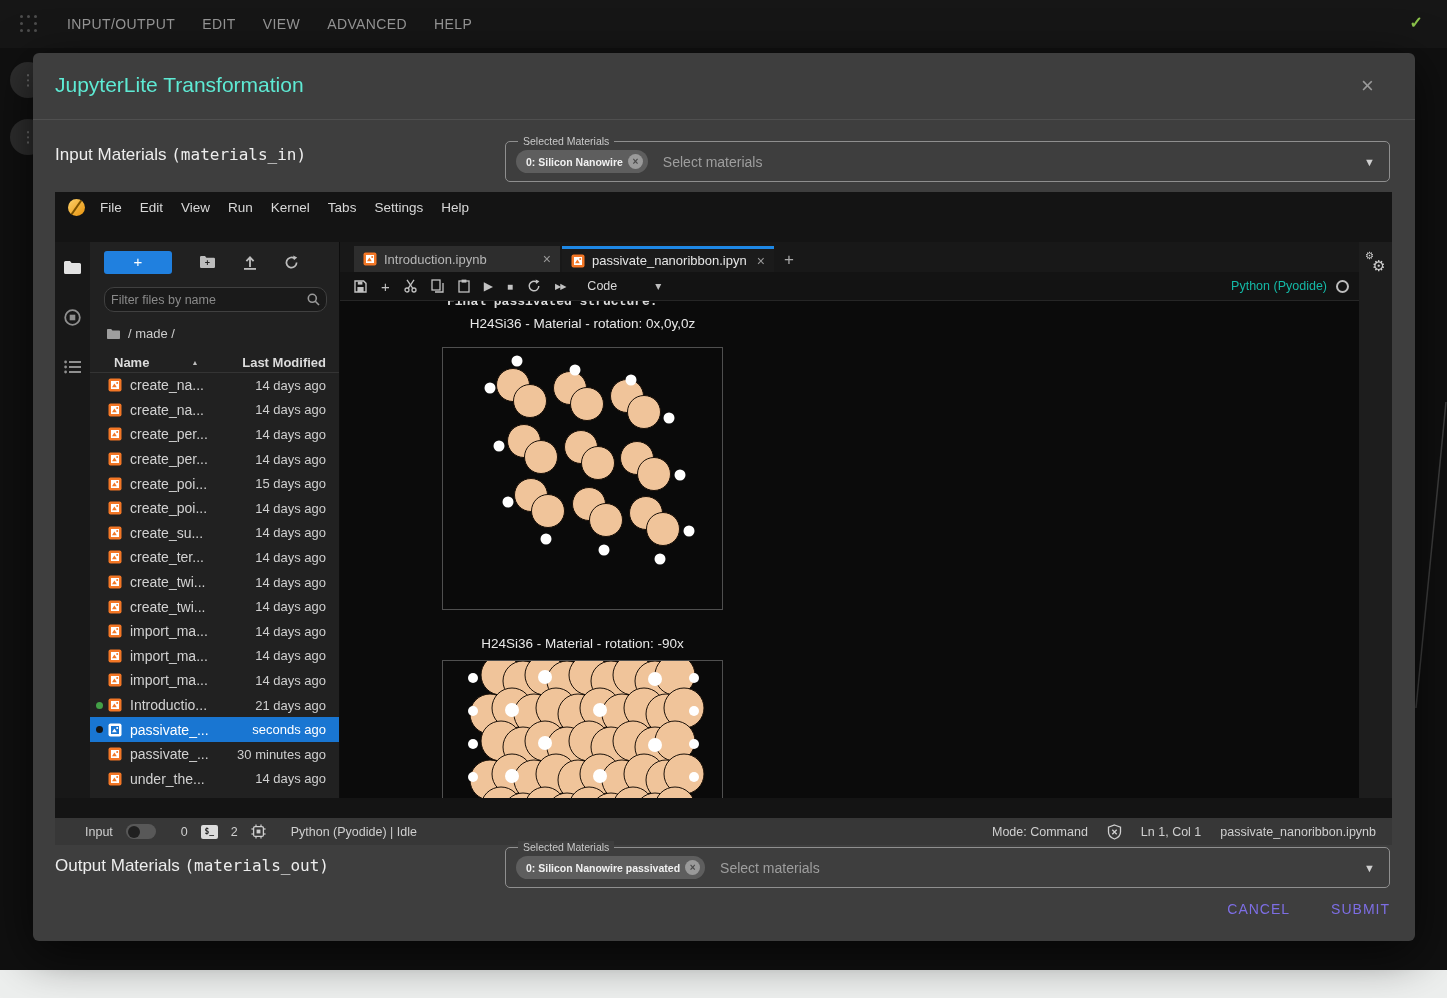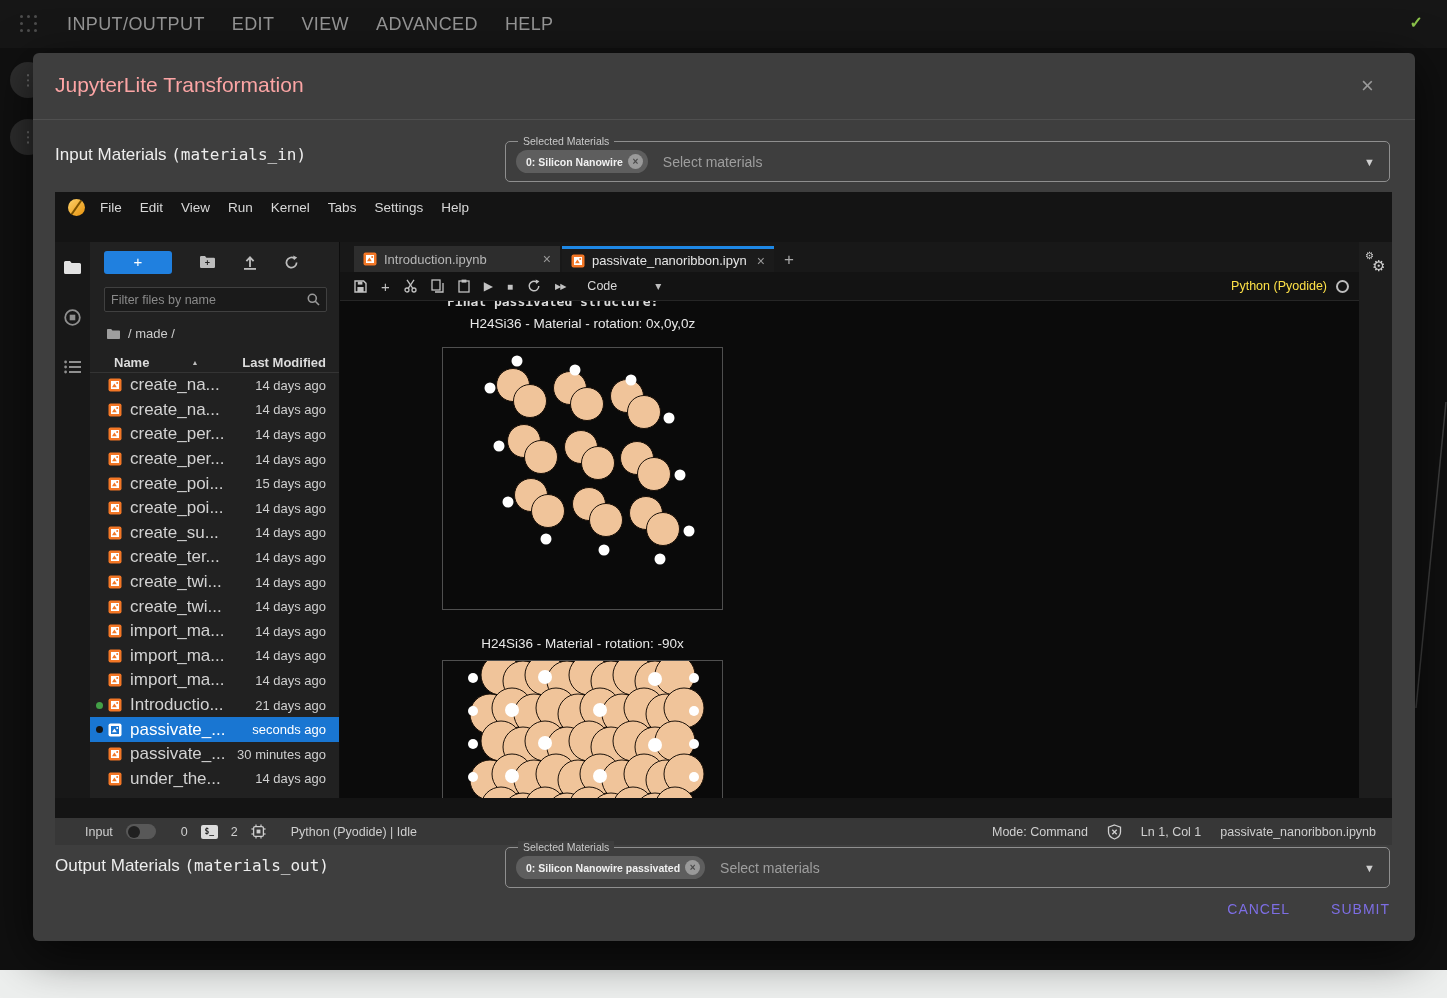--- a/index.html
+++ b/index.html
@@ -6,32 +6,32 @@
   html,body { width:1447px; height:998px; overflow:hidden; background:#101010;
               font-family:"Liberation Sans", sans-serif; }
   .mono { font-family:"DejaVu Sans Mono", monospace; }
 
   
   .topbar { position:absolute; left:0; top:0; width:1447px; height:48px; background:#161616;
             display:flex; align-items:center; z-index:1; }
   .app-logo { width:18px; height:18px; margin-left:20px; position:relative; }
   .app-logo i { position:absolute; width:3px; height:3px; border-radius:50%; background:#4d4d4d; }
   .topbar-menus { display:flex; gap:27px; margin-left:29px; }
-  .topbar-menus span { color:#969696; font-size:18px; letter-spacing:.4px; cursor:default; }
+  .topbar-menus span { color:#969696; font-size:14px; letter-spacing:.4px; cursor:default; }
   .top-check { position:absolute; right:24px; top:13px; color:#8bc34a; font-size:16px; font-weight:bold; }
   .kebab-btn { position:absolute; width:36px; height:36px; border-radius:50%; background:#2e2e2e;
                color:#787878; z-index:2; display:flex; align-items:center; justify-content:center; font-size:15px; }
   .bg-diagonal { position:absolute; z-index:1; }
   .page-footer { position:absolute; left:0; top:970px; width:1447px; height:28px; background:#edefee; z-index:1; }
 
   
   .modal { position:absolute; left:33px; top:53px; width:1382px; height:888px; background:#3e3e3e;
            border-radius:6px; z-index:10; box-shadow:0 12px 48px rgba(0,0,0,.65); }
   .modal-header { position:absolute; left:0; top:0; width:100%; height:67px; border-bottom:1px solid #4f4f4f; }
-  .modal-title { position:absolute; left:22px; top:20px; color:#fca5a5; font-size:21px; }
+  .modal-title { position:absolute; left:22px; top:20px; color:#5eead4; font-size:21px; }
   .modal-close { position:absolute; left:1328px; top:22px; color:#9b9b9b; font-size:22px; line-height:22px; cursor:pointer; }
 
   .section-label { position:absolute; color:#ededed; font-size:17px; white-space:nowrap; }
   .section-label .mono { font-size:16px; }
 
   .mat-field { position:absolute; left:472px; width:885px; height:41px; border:1px solid #8f8f8f;
                border-radius:5px; }
   .mat-legend { position:absolute; left:12px; top:-7px; background:#3e3e3e; padding:0 5px;
                 font-size:10.5px; color:#c9c9c9; }
   .mat-inner { display:flex; align-items:center; height:100%; padding:0 14px 0 10px; }
@@ -61,42 +61,42 @@
   .gears .g1 { font-size:10px; position:absolute; left:0; top:0; }
   .gears .g2 { font-size:15px; position:absolute; left:7px; top:7px; }
 
   
   .sidebar { width:250px; background:#212121; flex:none; position:relative; border-right:1px solid #0d0d0d; }
   .fb-toolbar { position:absolute; left:0; top:7px; width:100%; height:26px; display:flex; align-items:center; }
   .new-btn { width:68px; height:23px; margin-left:14px; background:#2080df; border-radius:3px;
              color:#fff; font-size:15px; text-align:center; line-height:21px; cursor:pointer; }
   .fb-ico { margin-left:27px; cursor:pointer; display:flex; }
   .filter-box { position:absolute; left:14px; top:45px; width:223px; height:25px; background:#1a1a1a;
-                border:1px solid #404040; border-radius:2px; display:flex; align-items:center; }
+                border:1px solid #404040; border-radius:10px; display:flex; align-items:center; }
   .filter-box input { flex:1; background:transparent; border:none; outline:none; color:#bdbdbd;
                       font-size:12.5px; padding:0 6px; font-family:"Liberation Sans",sans-serif; }
   .filter-box input::placeholder { color:#8a8a8a; }
   .filter-box svg { margin-right:6px; }
   .breadcrumb { position:absolute; left:16px; top:84px; display:flex; align-items:center; gap:7px;
                 color:#cccccc; font-size:13px; cursor:pointer; }
   .fb-header { position:absolute; left:0; top:110px; width:100%; height:21px; border-bottom:1px solid #343434;
                display:flex; align-items:center; font-size:13px; font-weight:bold; color:#dcdcdc; }
   .fb-header .h-name { margin-left:24px; cursor:pointer; }
   .fb-header .h-sort { margin-left:42px; font-size:7px; color:#bdbdbd; }
   .fb-header .h-mod { position:absolute; right:13px; cursor:pointer; }
   .file-list { position:absolute; left:0; top:131px; width:100%; height:465px; overflow:hidden; }
   .file-row { height:24.6px; display:flex; align-items:center; position:relative; cursor:pointer; }
   .row-dot { width:7px; height:7px; border-radius:50%; position:absolute; left:6px; }
   .row-dot.green { background:#43a047; } .row-dot.dark { background:#141414; } .row-dot.none { background:transparent; }
   .nb-ico { width:14px; height:14px; margin-left:18px; flex:none; }
   .i-outer { fill:#f37726; } .i-inner { fill:#ffffff; } .i-mark { fill:#f37726; }
   .file-row.selected { background:#1976d2; }
   .file-row.selected .i-outer { fill:#ffffff; } .file-row.selected .i-inner { fill:#1976d2; }
   .file-row.selected .i-mark { fill:#ffffff; }
-  .row-name { color:#d2d2d2; font-size:17px; margin-left:8px; white-space:nowrap; overflow:hidden; }
+  .row-name { color:#d2d2d2; font-size:14px; margin-left:8px; white-space:nowrap; overflow:hidden; }
   .file-row.selected .row-name, .file-row.selected .row-mod { color:#ffffff; }
   .row-mod { position:absolute; right:13px; color:#cfcfcf; font-size:13px; }
 
   
   .main { flex:1; display:flex; flex-direction:column; min-width:0; }
   .tabbar { height:30px; background:#181818; flex:none; display:flex; align-items:flex-end; }
   .tab { height:26px; display:flex; align-items:center; padding:0 9px; cursor:pointer; position:relative; }
   .tab .nb-ico { margin-left:0; }
   .tab-label { font-size:13px; margin-left:7px; white-space:nowrap; overflow:hidden; }
   .tab-close { margin-left:10px; color:#9a9a9a; font-size:14px; cursor:pointer; }
@@ -106,26 +106,26 @@
   .tab.active .tab-label { color:#e6e6e6; max-width:160px; }
   .tab-add { color:#a9a9a9; font-size:17px; margin-left:10px; cursor:pointer; align-self:center; margin-top:6px; }
 
   .nb-toolbar { height:29px; background:#131313; border-bottom:1px solid #262626; flex:none;
                 display:flex; align-items:center; position:relative; }
   .tb-ico { margin-left:14px; display:flex; align-items:center; color:#c2c2c2; cursor:pointer; }
   .tb-ico.txt { font-size:12px; }
   .celltype { margin-left:22px; color:#d8d8d8; font-size:12.5px; cursor:pointer; }
   .celltype-caret { margin-left:38px; color:#bdbdbd; font-size:12px; cursor:pointer; }
   .kernel-zone { position:absolute; right:10px; display:flex; align-items:center; gap:9px; }
-  .kernel-name { color:#fde047; font-size:12.5px; }
+  .kernel-name { color:#14b8a6; font-size:12.5px; }
   .kernel-circle { width:13px; height:13px; border:2px solid #bdbdbd; border-radius:50%; }
 
   .nb-content { flex:1; background:#0b0b0b; overflow:hidden; padding-left:102px; min-height:0; }
   .out-mono { color:#dadada; font-size:13px; font-weight:bold; margin-top:-7px; margin-left:5px;
-              white-space:nowrap; }
+              white-space:nowrap;font-family:Liberation Mono, monospace; }
   .fig-title { width:281px; text-align:center; color:#e8e8e8; font-size:13.5px; font-weight:500; }
   .fig-title.t1 { margin-top:7px; }
   .fig-title.t2 { margin-top:26px; }
   .fig-box { width:281px; border:1px solid #4f4f4f; background:#0a0a0a; overflow:hidden; }
   .fig-box.f1 { height:263px; margin-top:16px; }
   .fig-box.f2 { height:200px; margin-top:9px; }
 
   .statusbar { height:27px; background:#373737; flex:none; display:flex; align-items:center;
                position:relative; color:#cfcfcf; font-size:12.5px; }
   .sb-left { display:flex; align-items:center; margin-left:30px; gap:13px; }

